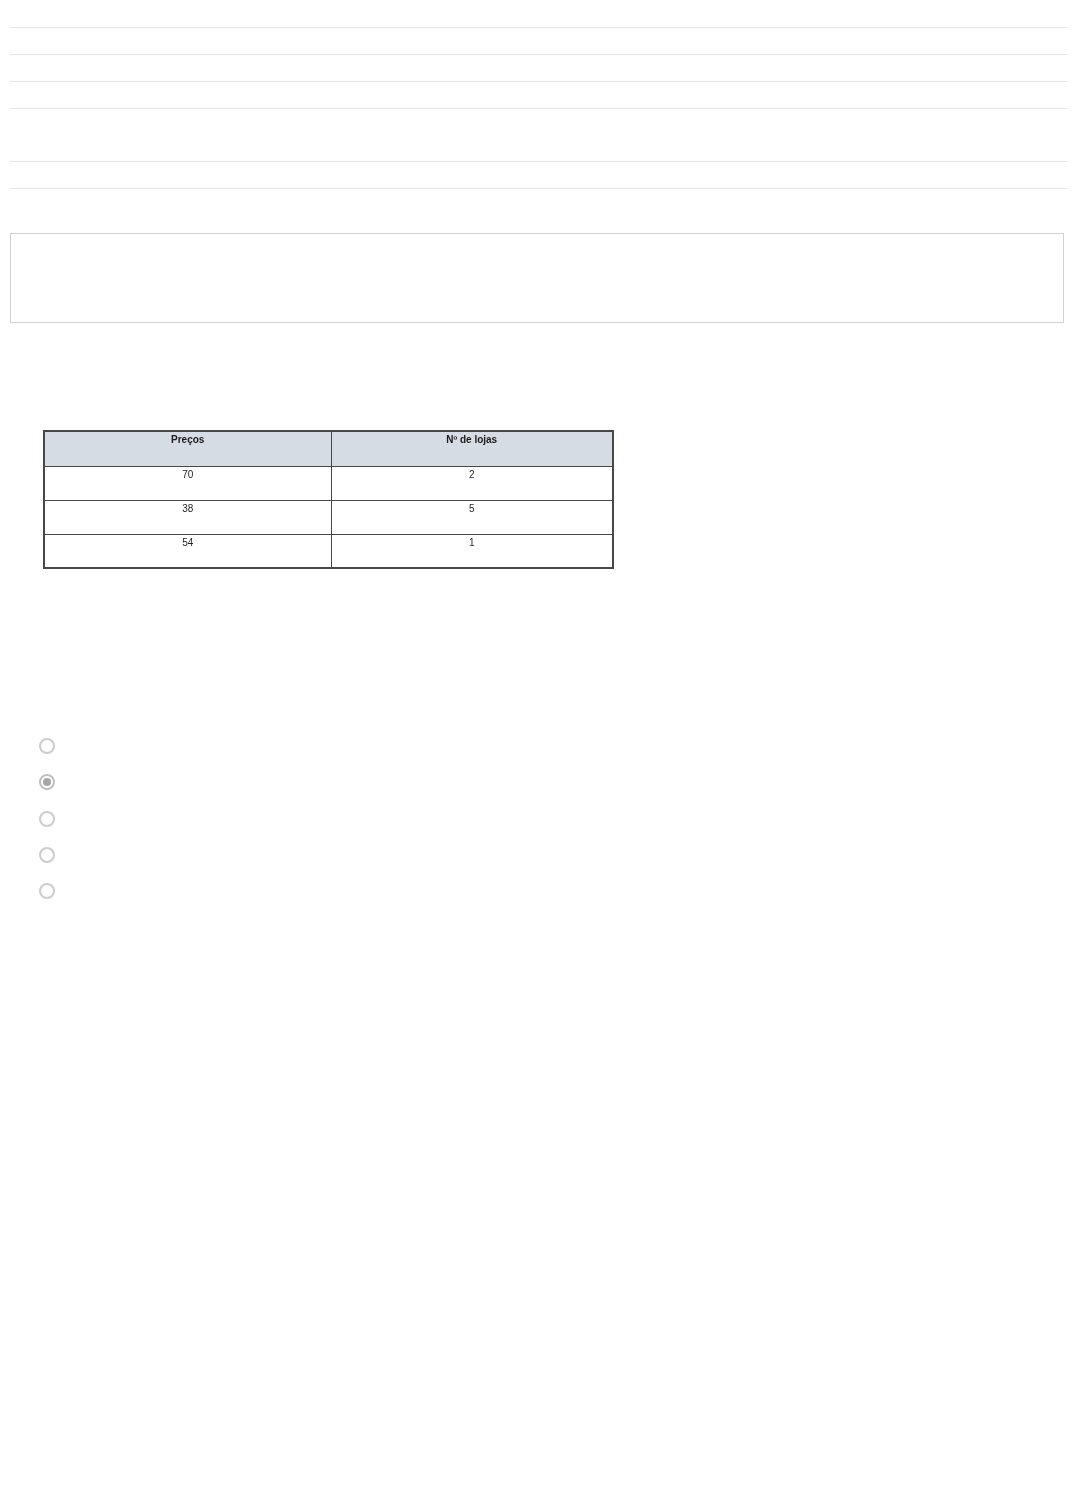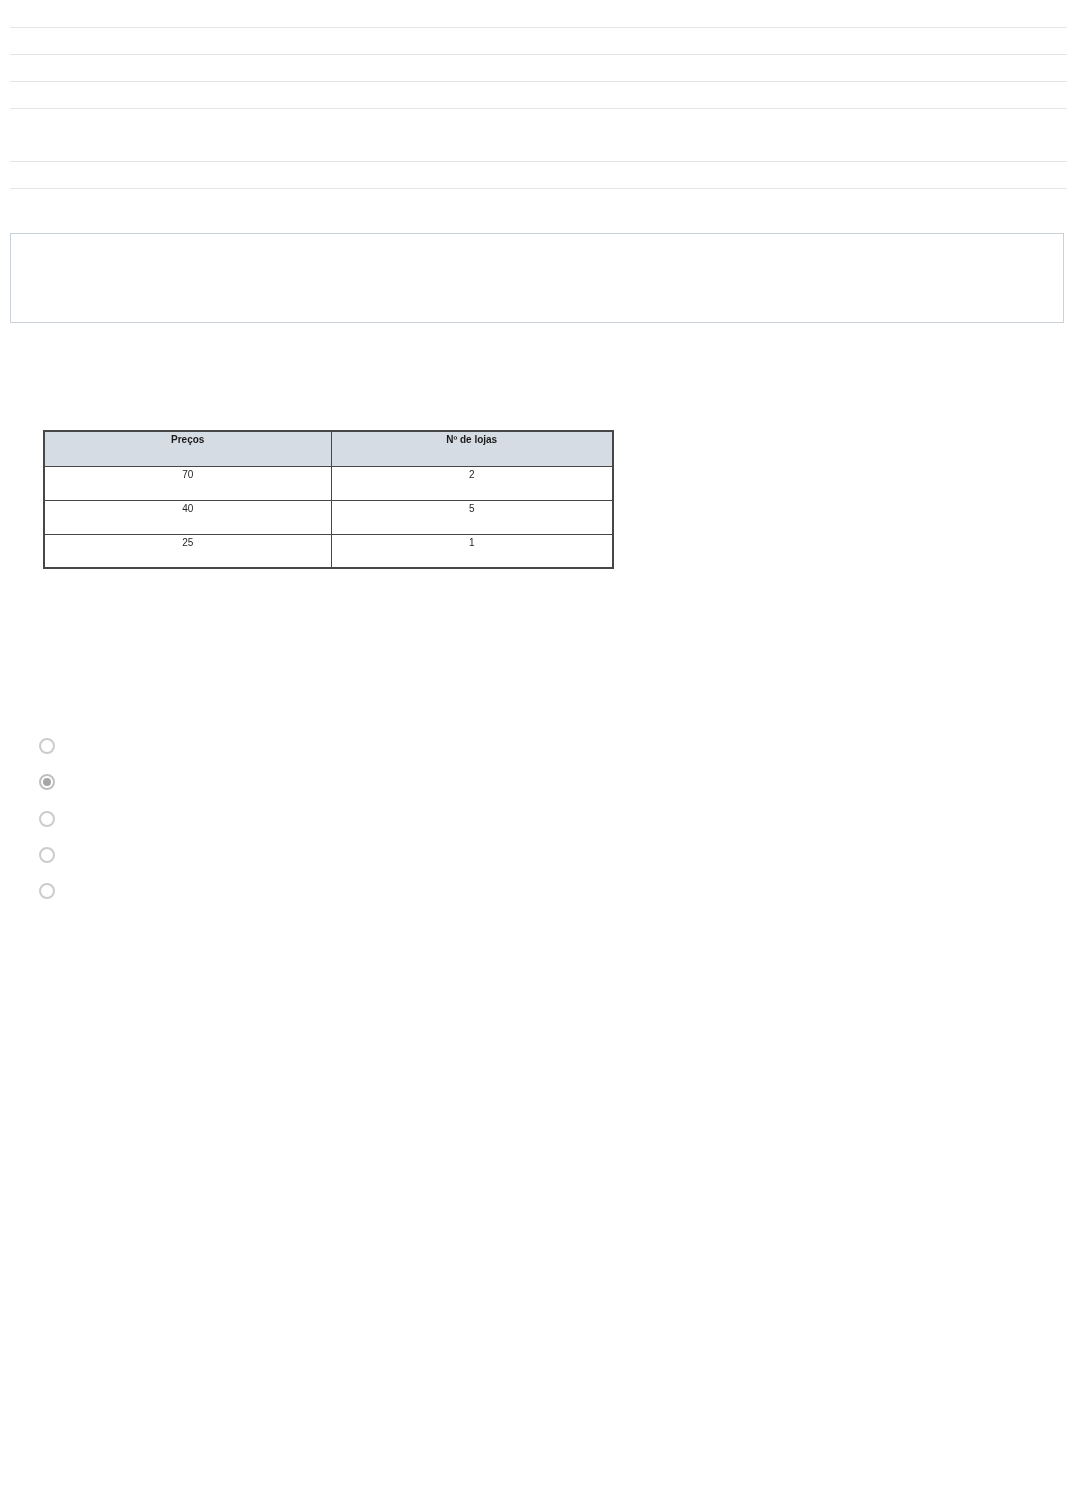--- a/index.html
+++ b/index.html
@@ -125,25 +125,25 @@
         <th>Preços</th>
         <th>Nº de lojas</th>
       </tr>
     </thead>
     <tbody id="table-body">
         <tr>
           <td>70</td>
           <td>2</td>
         </tr>
         <tr>
-          <td>40</td>
+          <td>38</td>
           <td>5</td>
         </tr>
         <tr>
-          <td>25</td>
+          <td>54</td>
           <td>1</td>
         </tr>
       </tbody>
   </table>
 
   <div id="options">
       <div class="radio" style="top: 738px;"></div>
       <div class="radio selected" style="top: 774px;">
         <span class="dot"></span>
       </div>

